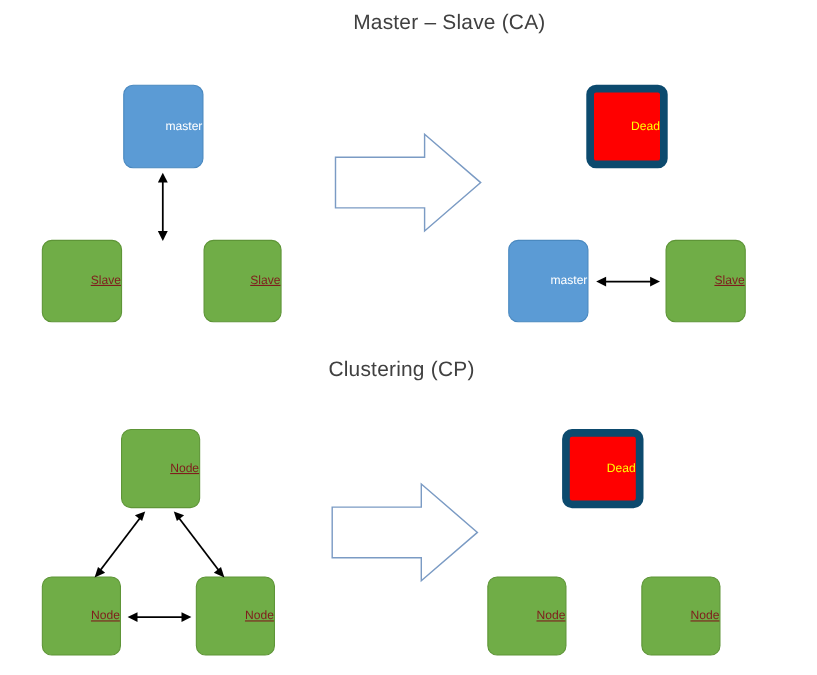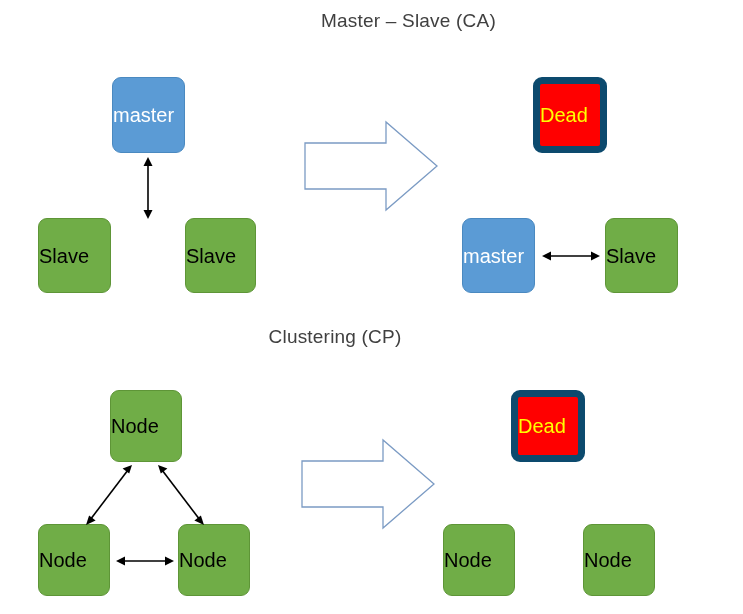--- a/index.html
+++ b/index.html
@@ -26,31 +26,32 @@
     font-weight: 400;
     letter-spacing: 0.2px;
     white-space: nowrap;
     text-align: center;
   }
   .node-box {
     position: absolute;
     border-radius: 9px;
     display: flex;
     align-items: center;
-    justify-content: flex-start;
+    justify-content: flex-end;
     box-sizing: border-box;
-    font-size: 20px;
+    font-size: 11px;
     line-height: 1;
     text-align: center;
     user-select: none;
   }
   .node-box.green {
     background: #70AD47;
     border: 1px solid #5E9537;
-    color: #000000;
+    color: #7f1d1d;
+    text-decoration: underline;
   }
   .node-box.blue {
     background: #5B9BD5;
     border: 1px solid #4A89C0;
     color: #ffffff;
   }
   .node-box.red {
     background: #FF0000;
     border: 7px solid #0c4a6e;
     color: #FFFF00;
@@ -104,21 +105,21 @@
   <div class="node-box green" style="left:605px; top:218px; width:73px; height:75px;">
     <span>Slave</span>
   </div>
 
   <svg class="connector" style="left:540px; top:243px; width:62px; height:26px;" viewBox="0 0 62 26">
     <line x1="7" y1="13" x2="55" y2="13" stroke="#000000" stroke-width="1.6"></line>
     <polygon points="2,13 11,8.6 11,17.4" fill="#000000"></polygon>
     <polygon points="60,13 51,8.6 51,17.4" fill="#000000"></polygon>
   </svg>
 
-  <div class="section-title" style="left:0; top:326px; width:670px;">Clustering (CP)</div>
+  <div class="section-title" style="left:0; top:326px; width:670px;padding-left:30px;">Clustering (CP)</div>
 
   <div class="node-box green" style="left:110px; top:390px; width:72px; height:72px;">
     <span>Node</span>
   </div>
 
   <div class="node-box green" style="left:38px; top:524px; width:72px; height:72px;">
     <span>Node</span>
   </div>
 
   <div class="node-box green" style="left:178px; top:524px; width:72px; height:72px;">

